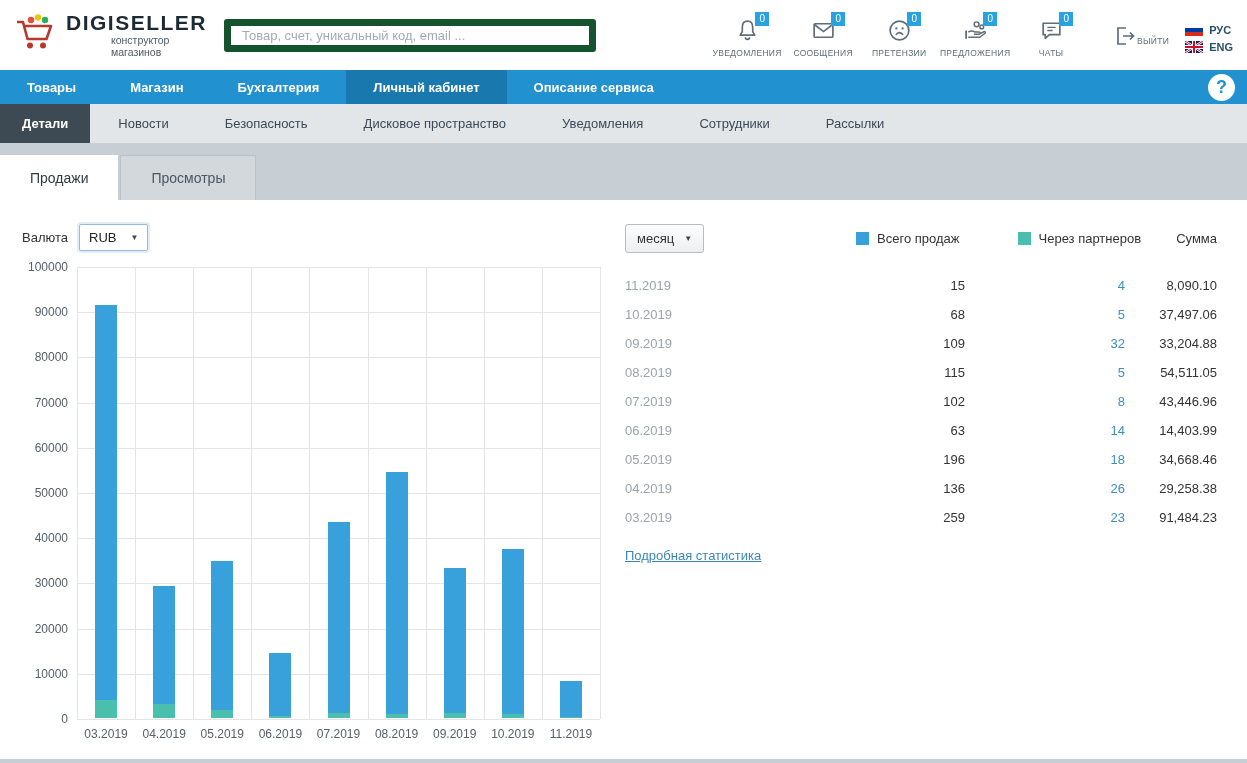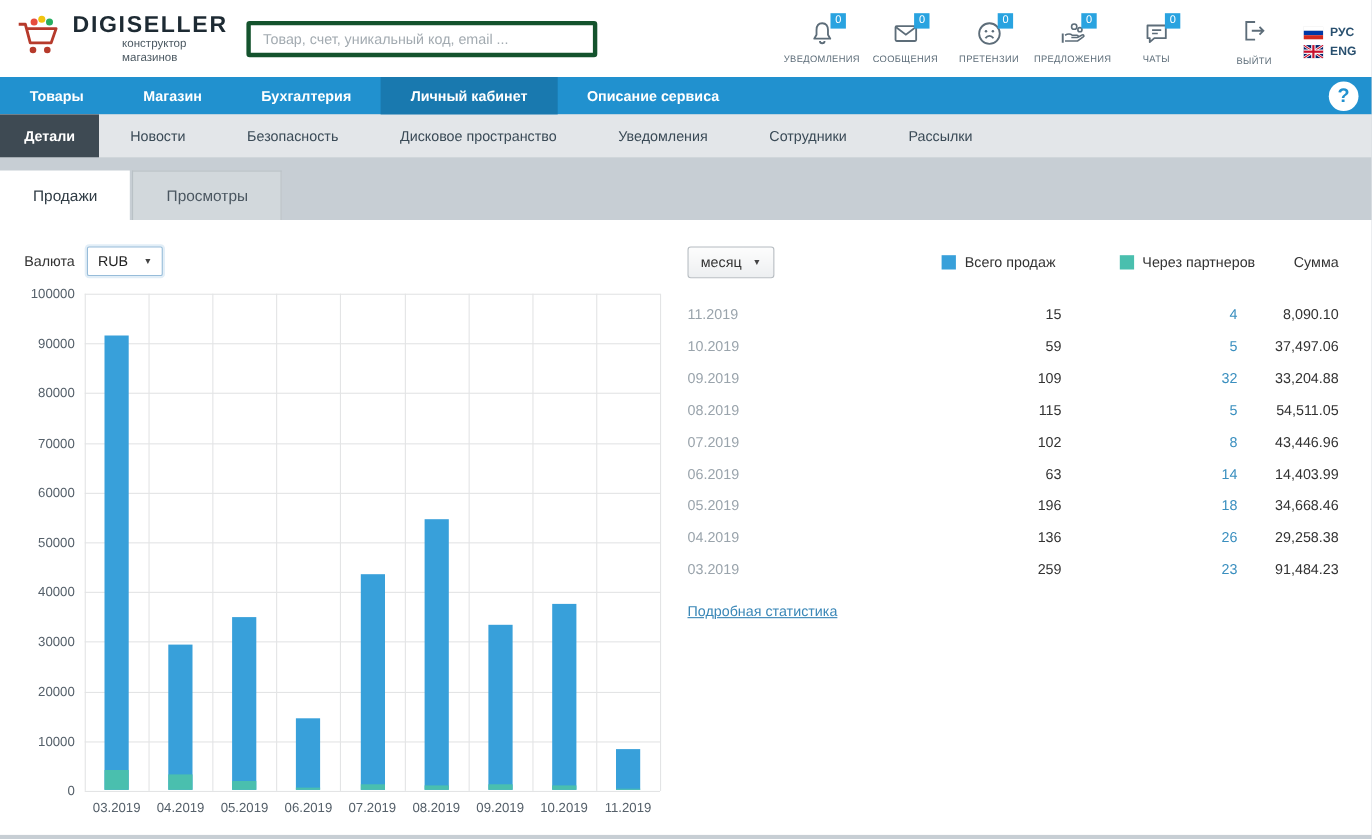--- a/index.html
+++ b/index.html
@@ -7,28 +7,28 @@
   body { font-family:"Liberation Sans", sans-serif; background:#c7ced4; overflow:hidden; }
 
   
   .header { height:70px; background:#fff; display:flex; align-items:center; padding:0 14px; }
   .logo { display:flex; align-items:center; gap:8px; width:196px; cursor:pointer; }
   .logo svg { width:44px; height:40px; }
   .logo-text { display:flex; flex-direction:column; }
   .logo-title { font-size:21px; font-weight:bold; letter-spacing:1.5px; color:#1d2a33; line-height:22px; }
   .logo-sub { font-size:10.5px; color:#4d5a63;padding-left:45px; }
   .search-wrap { margin-left:14px; }
-  .search-wrap input { width:319px; height:33px; border:4px solid #14532d; border-radius:3px; padding:0 11px; font-size:13px; color:#333; font-family:"Liberation Sans",sans-serif; outline:none; }
+  .search-wrap input { width:372px; height:33px; border:7px solid #14532d; border-radius:3px; padding:0 11px; font-size:13px; color:#333; font-family:"Liberation Sans",sans-serif; outline:none; }
   .search-wrap input::placeholder { color:#a3abb1; }
   .header-right { margin-left:auto; display:flex; align-items:flex-start; }
   .hicon { position:relative; display:flex; flex-direction:column; align-items:center; min-width:76px; padding-top:6px; cursor:pointer; }
   .hicon .icon-svg svg { width:25px; height:25px; color:#5d6d79; display:block; }
   .hicon .badge { position:absolute; top:0px; left:calc(50% + 8px); background:#29a3e0; color:#fff; font-size:10px; min-width:14px; height:14px; line-height:14px; text-align:center; padding:0 2px; }
   .hlabel { font-size:8.5px; color:#5d6d79; margin-top:5px; letter-spacing:.3px; white-space:nowrap; }
-  .logout { display:flex; flex-direction:column; align-items:center; min-width:58px; padding-top:6px; margin-left:22px; cursor:pointer;justify-content:flex-end; }
+  .logout { display:flex; align-items:center; min-width:58px; padding-top:6px; margin-left:22px; cursor:pointer;justify-content:flex-end; }
   .logout svg { width:24px; height:24px; color:#5d6d79; }
   .langs { display:flex; flex-direction:column; gap:5px; margin-left:16px; padding-top:6px; }
   .lang { display:flex; align-items:center; gap:6px; cursor:pointer; }
   .lang .flag svg { width:18px; height:12px; display:block; }
   .lang-label { font-size:11px; font-weight:bold; color:#29506f; }
 
   
   .main-nav { height:34px; background:#2191cf; display:flex; align-items:stretch; }
   .nav-item { color:#fff; font-size:13px; font-weight:bold; padding:0 27px; display:flex; align-items:center; cursor:pointer; }
   .nav-item.active { background:#1979af; }
@@ -325,21 +325,21 @@
       </div>
       <div class="sales-table">
           <div class="trow">
             <span class="tdate">11.2019</span>
             <span class="ttotal">15</span>
             <span class="tpartner">4</span>
             <span class="tsum">8,090.10</span>
           </div>
           <div class="trow">
             <span class="tdate">10.2019</span>
-            <span class="ttotal">59</span>
+            <span class="ttotal">68</span>
             <span class="tpartner">5</span>
             <span class="tsum">37,497.06</span>
           </div>
           <div class="trow">
             <span class="tdate">09.2019</span>
             <span class="ttotal">109</span>
             <span class="tpartner">32</span>
             <span class="tsum">33,204.88</span>
           </div>
           <div class="trow">

